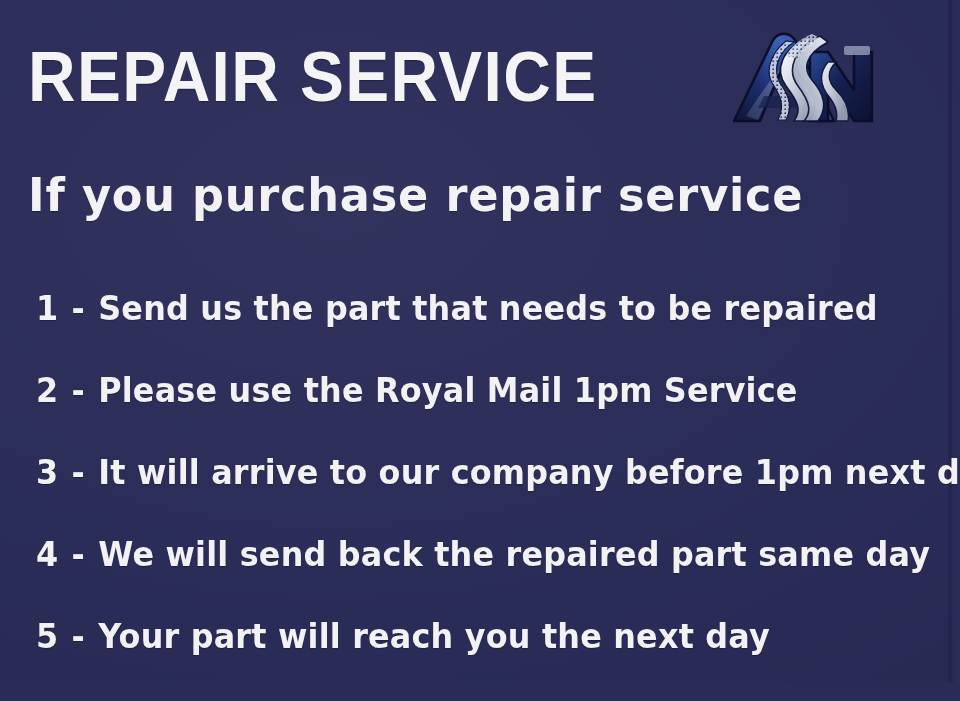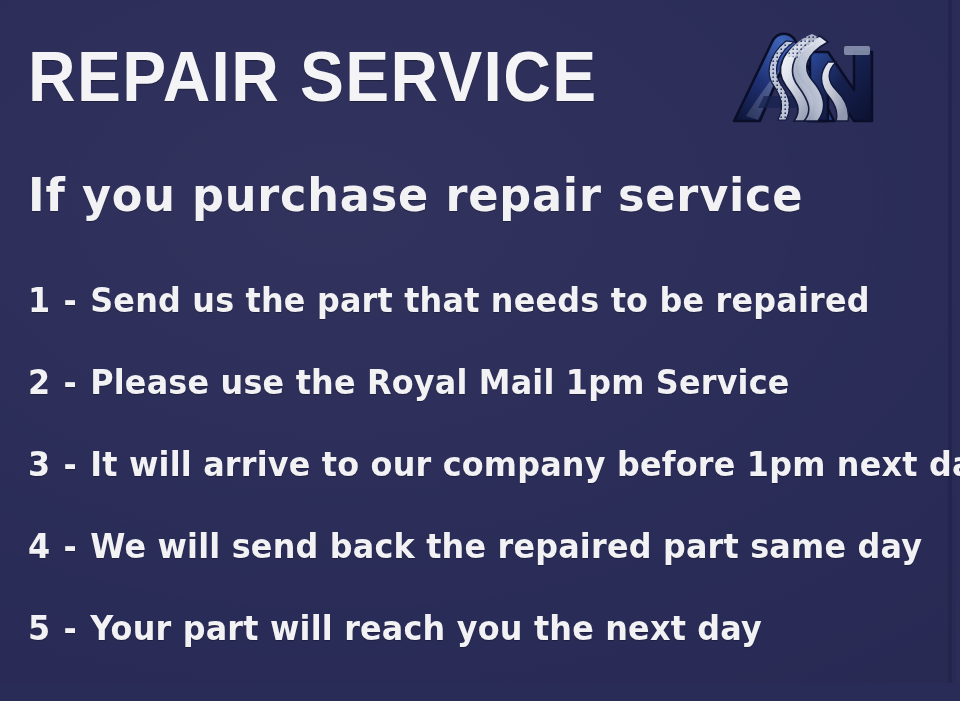--- a/index.html
+++ b/index.html
@@ -102,21 +102,21 @@
     transform: scaleX(0.97);
     transform-origin: left center;
     text-shadow: 0 1px 1px rgba(0,0,0,0.3);
   }
 
   .steps {
     position: absolute;
     left: 24px;
     top: 278px;
     right: 16px;
-    margin: 4px;
+    margin: 12px;
     padding: 0;
     list-style: none;
   }
   .step {
     color: #f2f2f5;
     font-family: "DejaVu Sans", sans-serif;
     font-weight: 700;
     font-size: 33px;
     line-height: 38px;
     letter-spacing: 0.2px;

